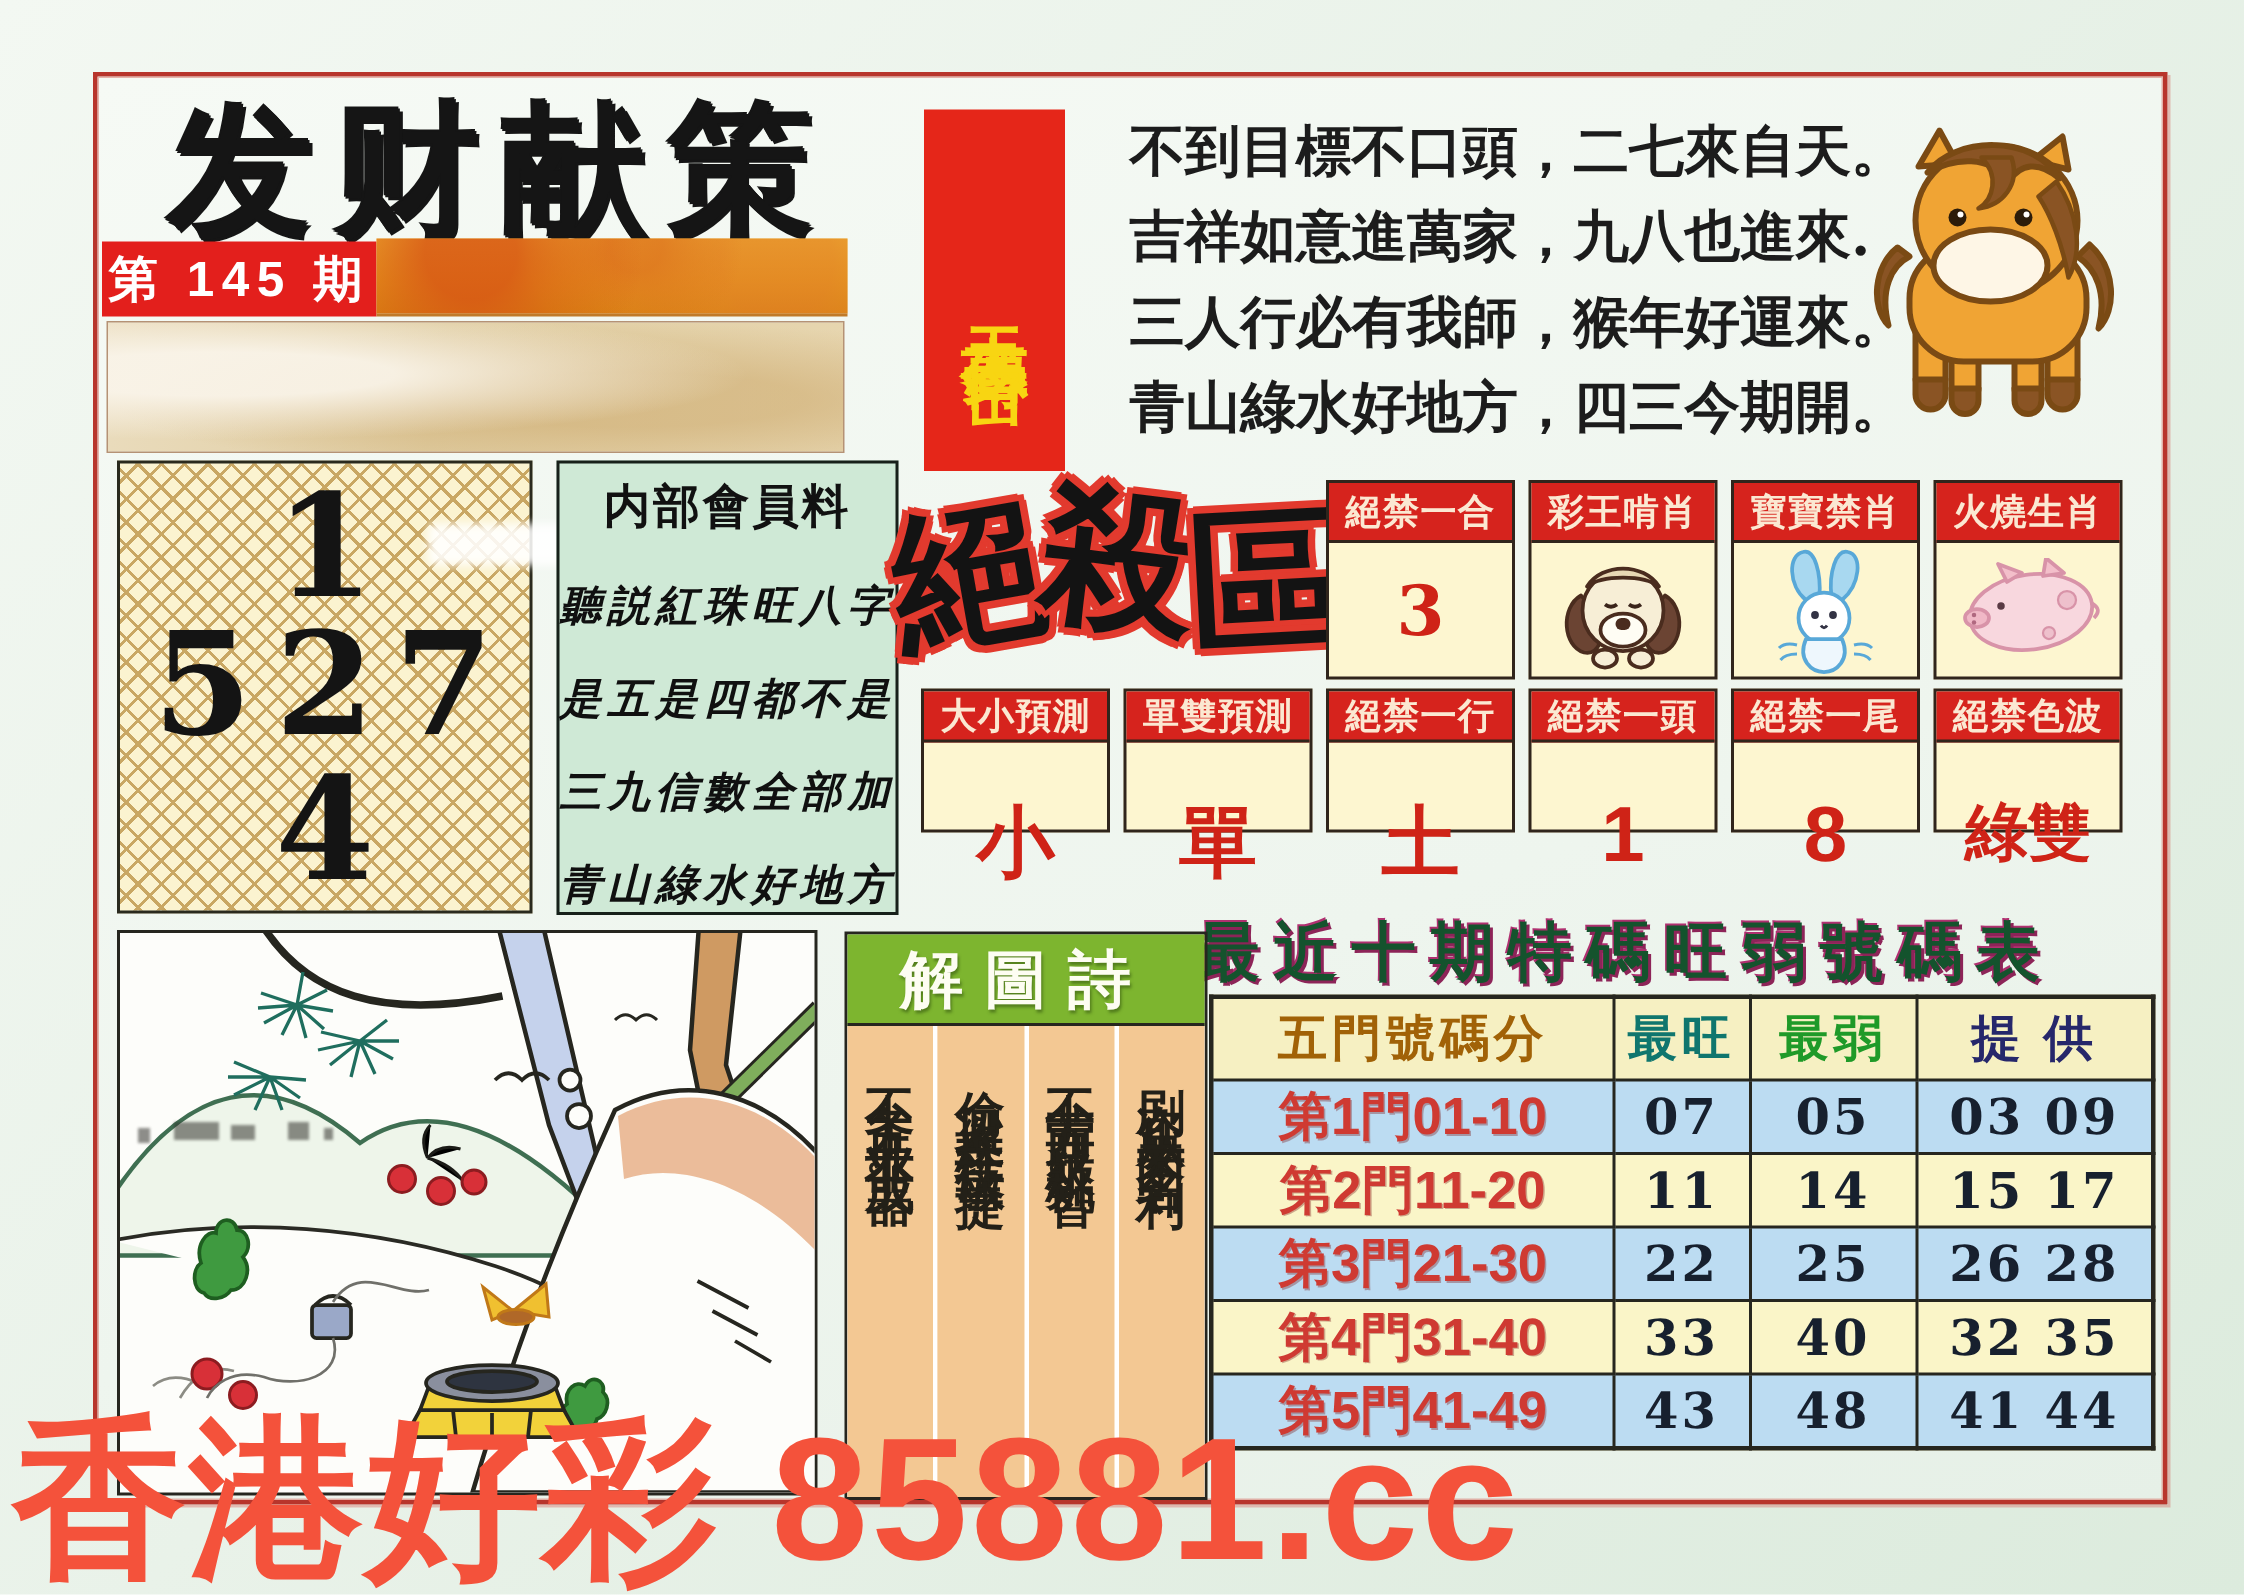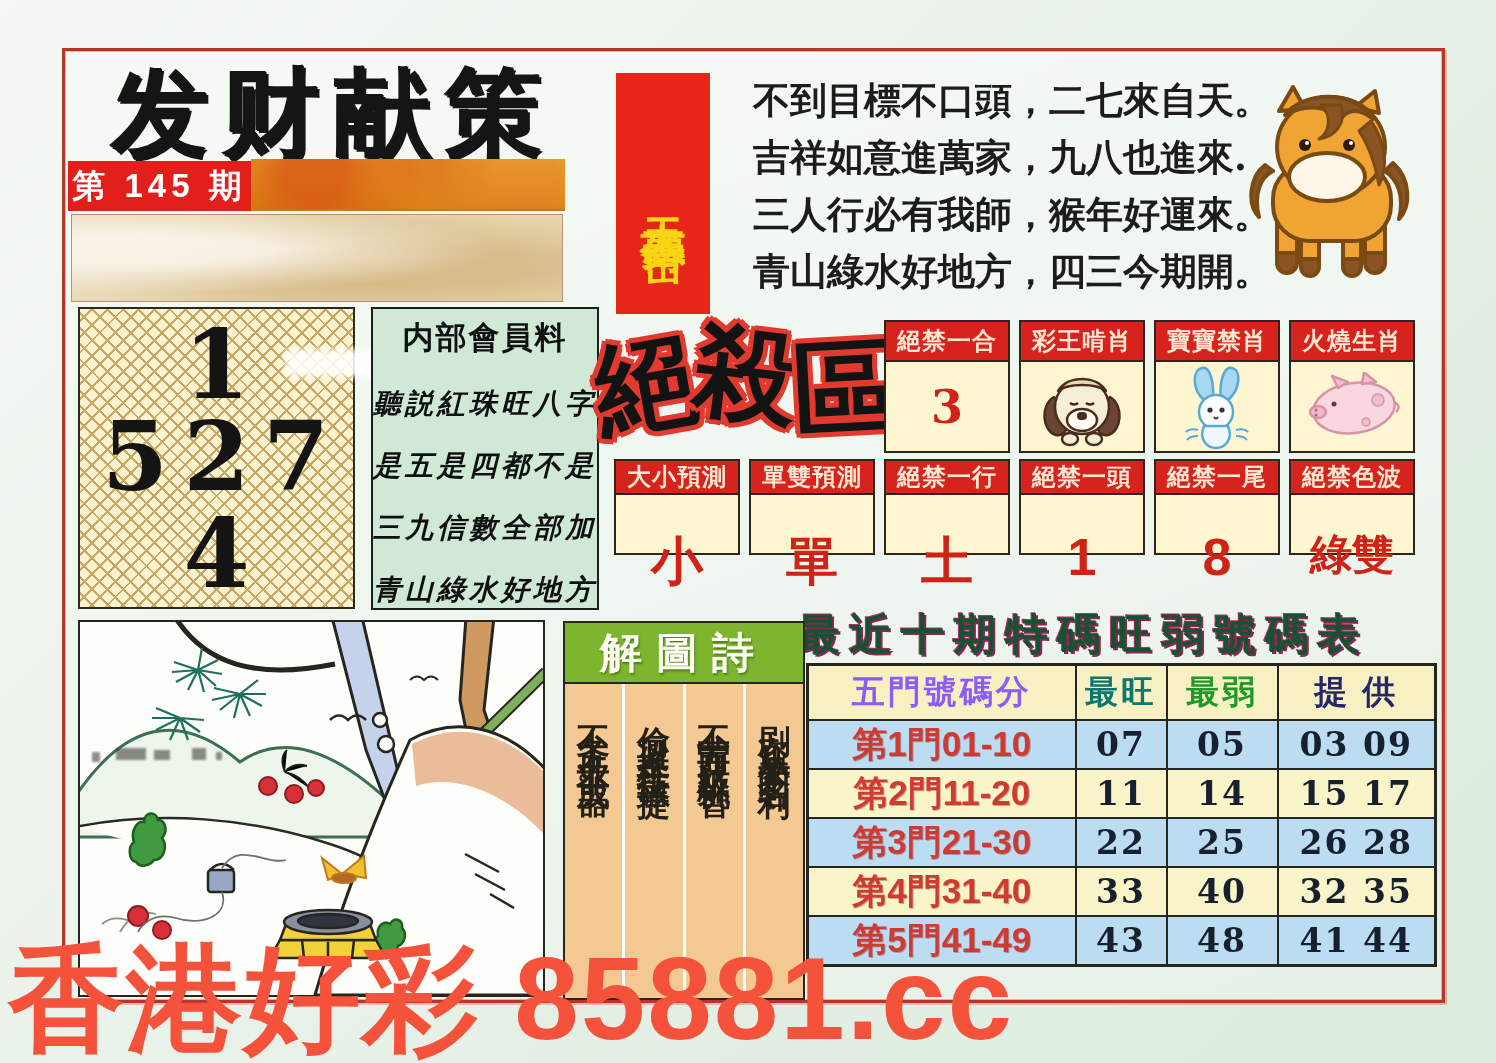--- a/index.html
+++ b/index.html
@@ -138,21 +138,21 @@
     color:#14532d; letter-spacing:9px; white-space:nowrap;
     text-shadow:2px 2px 0 #8d2458, -1px -1px 0 #b03070;
   }
   table.hot {
     position:absolute; left:806px; top:663px; width:628px;
     border-collapse:collapse; table-layout:fixed;
     border:3px solid #26261f; background:#f6f0c2;
   }
   table.hot td, table.hot th { border:2px solid #26261f; text-align:center; padding:0; }
   table.hot thead th { height:55px; background:#f6f0c2; font-size:33px; letter-spacing:3px; }
-  th.h-door { color:#8b5cf6; text-align:left; padding-left:16px; }
+  th.h-door { color:#a16207; text-align:left; padding-left:16px; }
   th.h-hot  { color:#0f766e; }
   th.h-weak { color:#1f9a28; }
   th.h-prov { color:#26276b; letter-spacing:12px; }
   table.hot tbody tr { height:47px; }
   tr.row-blue  td { background:#bcdcf2; }
   tr.row-cream td { background:#faf5c8; }
   td.t-door {
     color:#cf3a32; font-size:35px; font-weight:bold; text-align:left; padding-left:14px;
     white-space:nowrap; text-shadow:1px 1px 0 rgba(120,20,20,.35);
   }

